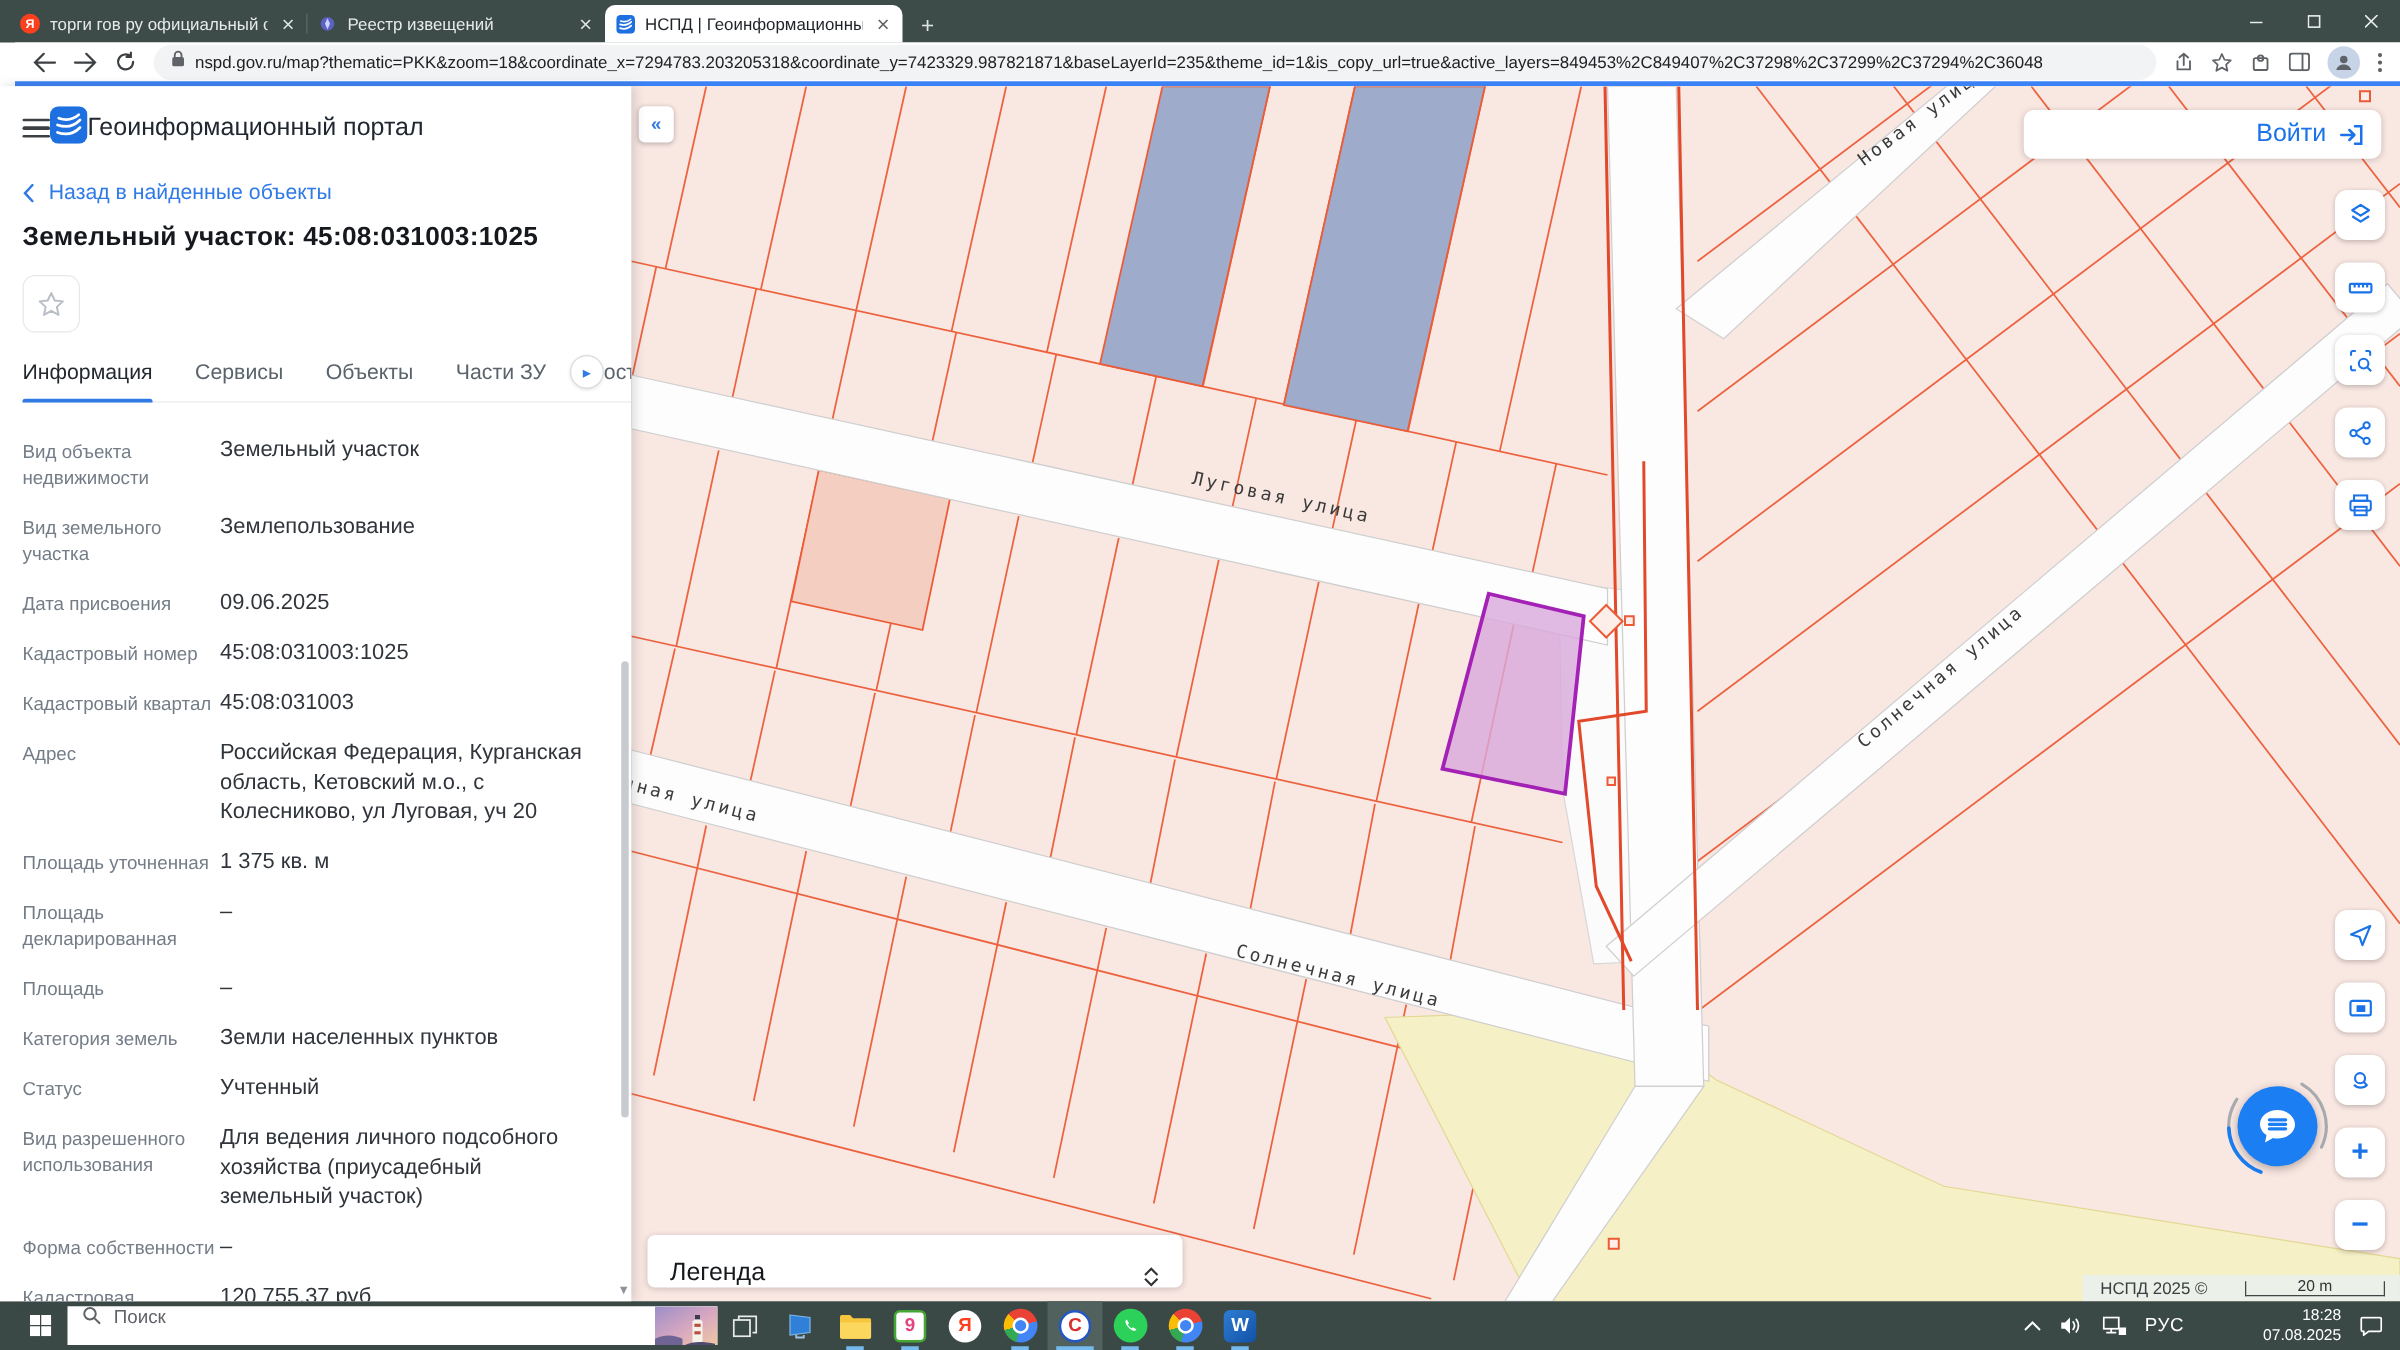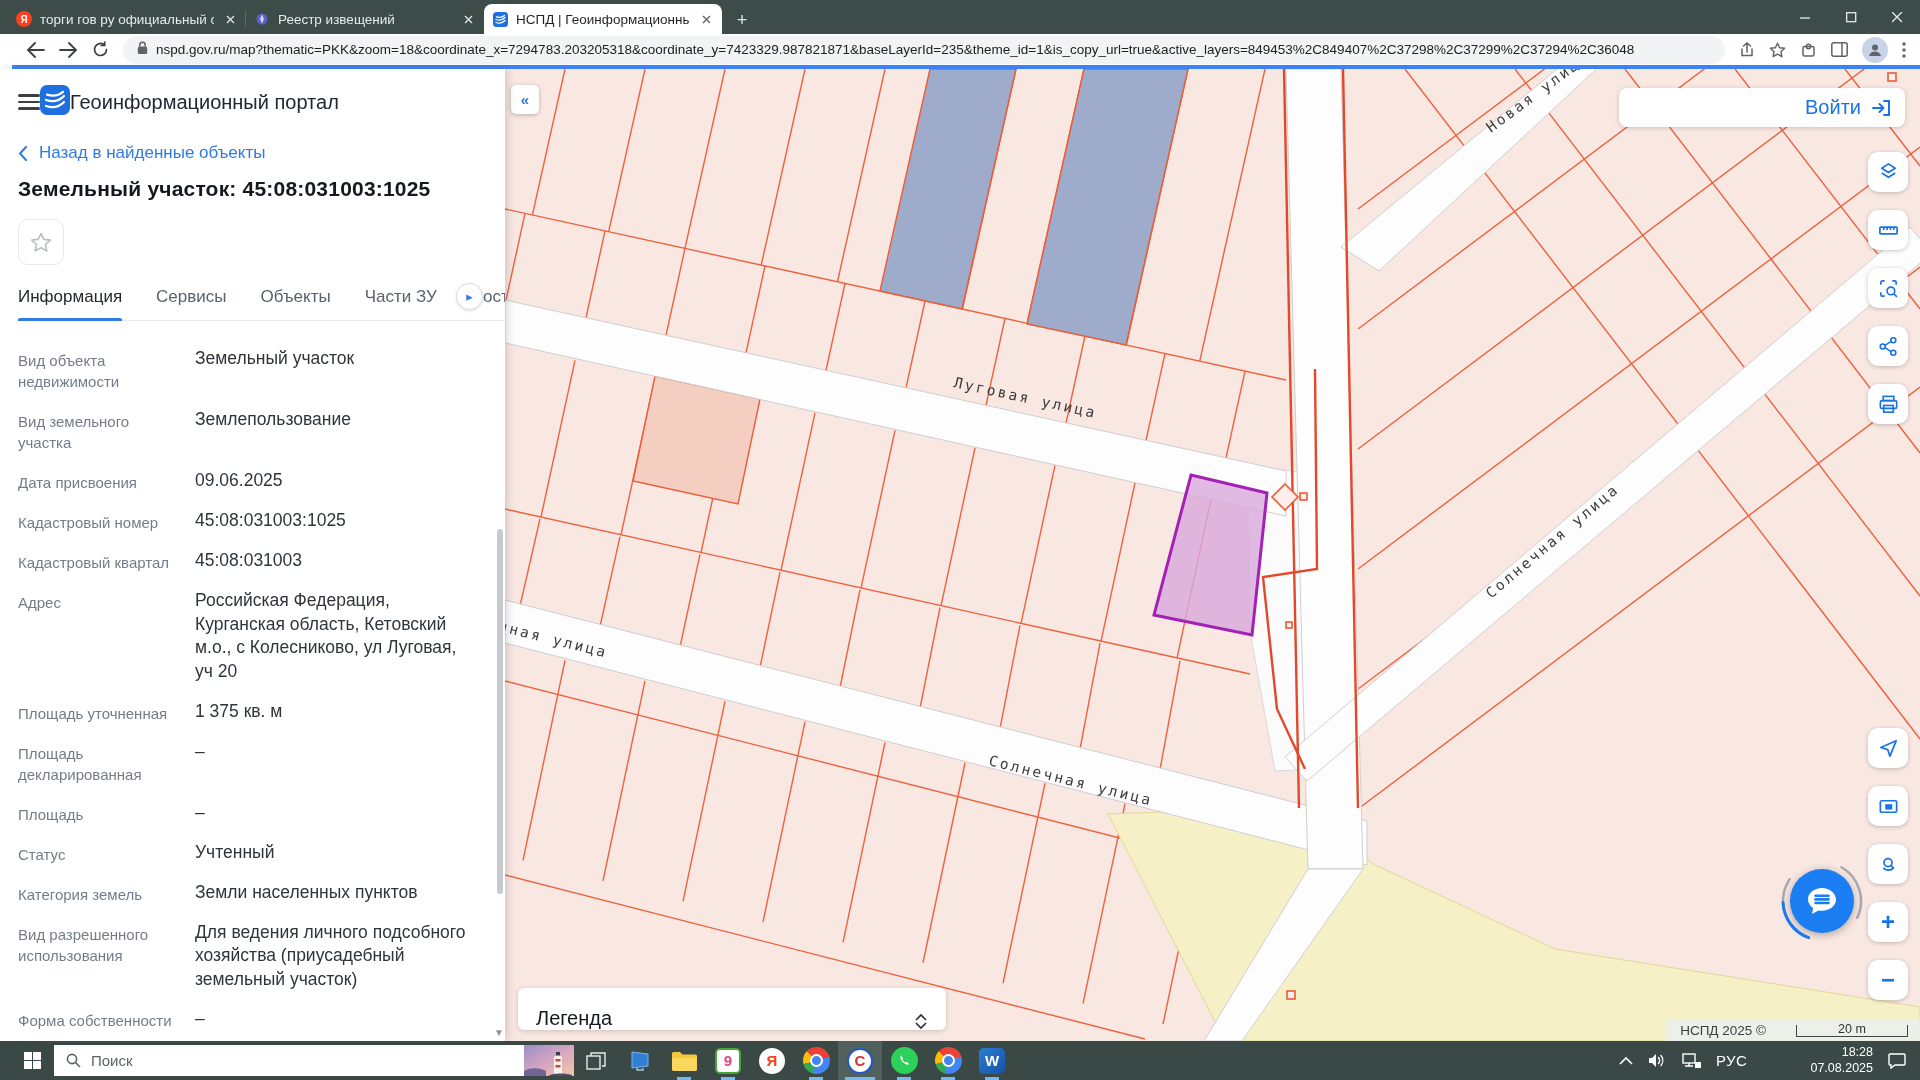--- a/index.html
+++ b/index.html
@@ -52,21 +52,21 @@
   .ptabs { margin-top:22px; display:flex; gap:34px; font-size:17px; color:#5a626b;
            border-bottom:1px solid #e9ebee; padding-bottom:13px; position:relative; margin-right:0; }
   .ptab { position:relative; white-space:nowrap; }
   .ptab.active { color:#23282e; }
   .ptab.active::after { content:""; position:absolute; left:0; right:0; bottom:-14px; height:3px;
                         background:#2f7ae5; border-radius:2px 2px 0 0; }
   .ptab-more { position:absolute; right:22px; top:-4px; width:27px; height:27px; border-radius:50%;
                background:#fff; border:1px solid #d9dcdf; box-shadow:0 1px 3px rgba(0,0,0,.12);
                display:grid; place-items:center; color:#2f7ae5; font-size:13px; }
   .rows { margin-top:26px; padding-right:30px; }
-  .row { display:flex; margin-bottom:16px;gap:19px; }
+  .row { display:flex; margin-bottom:16px; }
   .row .lbl { width:158px; flex:none; font-size:15px; line-height:1.4; color:#747d87; padding-top:3px; }
   .row .val { flex:1; font-size:17.5px; line-height:1.35; color:#30353b; }
   .p-scroll { position:absolute; right:2px; top:460px; width:6px; height:365px; background:#c7cbcf; border-radius:3px; }
   .p-scroll-arrow { position:absolute; right:1px; bottom:3px; color:#8d939a; font-size:10px; }
 
   
   .map { flex:1; position:relative; background:#f9e7e2; overflow:hidden; }
   .map svg.base { position:absolute; inset:0; }
   .st-label { font-family:"DejaVu Sans Mono", monospace; font-size:14.5px; letter-spacing:2.5px;
               fill:#3b3b3b; }
@@ -95,21 +95,21 @@
   .scalebar { width:112px; height:12px; border-left:1.5px solid #444; border-right:1.5px solid #444;
               border-bottom:1.5px solid #444; text-align:center; font-size:12.5px; line-height:8px; color:#333; }
 
   
   .taskbar { position:absolute; left:0; right:0; bottom:0; height:39px; background:#3b4946;
              display:flex; align-items:center; padding-left:10px; }
   .tb-cell { width:44px; height:39px; display:grid; place-items:center; position:relative; flex:none; }
   .tb-cell.active { background:#51615e; }
   .tb-run::after { content:""; position:absolute; bottom:0; left:15px; width:14px; height:3px; background:#76b9ed; }
   .tb-cell.active.tb-run::after { left:7px; width:30px; }
-  .searchbox { width:520px; height:31px; background:#fff; display:flex; align-items:center;
+  .searchbox { width:520px; height:31px; background:#fff; display:flex; 
                padding:0 0 0 12px; gap:10px; flex:none; }
   .searchbox .ph { font-size:15px; color:#5f6368; }
   .lighthouse { margin-left:auto; width:50px; height:31px; overflow:hidden; flex:none; }
   .tray { margin-left:auto; display:flex; align-items:center; gap:15px; padding-right:14px; color:#fff; }
   .lang { font-size:15px; letter-spacing:.5px; }
   .clock { text-align:right; font-size:12.5px; line-height:1.25;margin-left:48px; }
   .chrome-ico { width:27px; height:27px; border-radius:50%; position:relative; flex:none;
      background:conic-gradient(from -45deg,#ea4335 0 120deg,#4285f4 0 240deg,#34a853 0 300deg,#fbbc05 0 360deg); }
   .chrome-ico::before { content:""; position:absolute; inset:7px; background:#4285f4;
      border:2.5px solid #fff; border-radius:50%; }
@@ -321,26 +321,26 @@
           </div>
         <div class="row">
             <span class="lbl">Площадь декларированная</span>
             <span class="val">–</span>
           </div>
         <div class="row">
             <span class="lbl">Площадь</span>
             <span class="val">–</span>
           </div>
         <div class="row">
+            <span class="lbl">Категория земель</span>
+            <span class="val">Земли населенных пунктов</span>
+          </div>
+        <div class="row">
             <span class="lbl">Статус</span>
             <span class="val">Учтенный</span>
-          </div>
-        <div class="row">
-            <span class="lbl">Категория земель</span>
-            <span class="val">Земли населенных пунктов</span>
           </div>
         <div class="row">
             <span class="lbl">Вид разрешенного использования</span>
             <span class="val">Для ведения личного подсобного хозяйства (приусадебный земельный участок)</span>
           </div>
         <div class="row">
             <span class="lbl">Форма собственности</span>
             <span class="val">–</span>
           </div>
         <div class="row">

